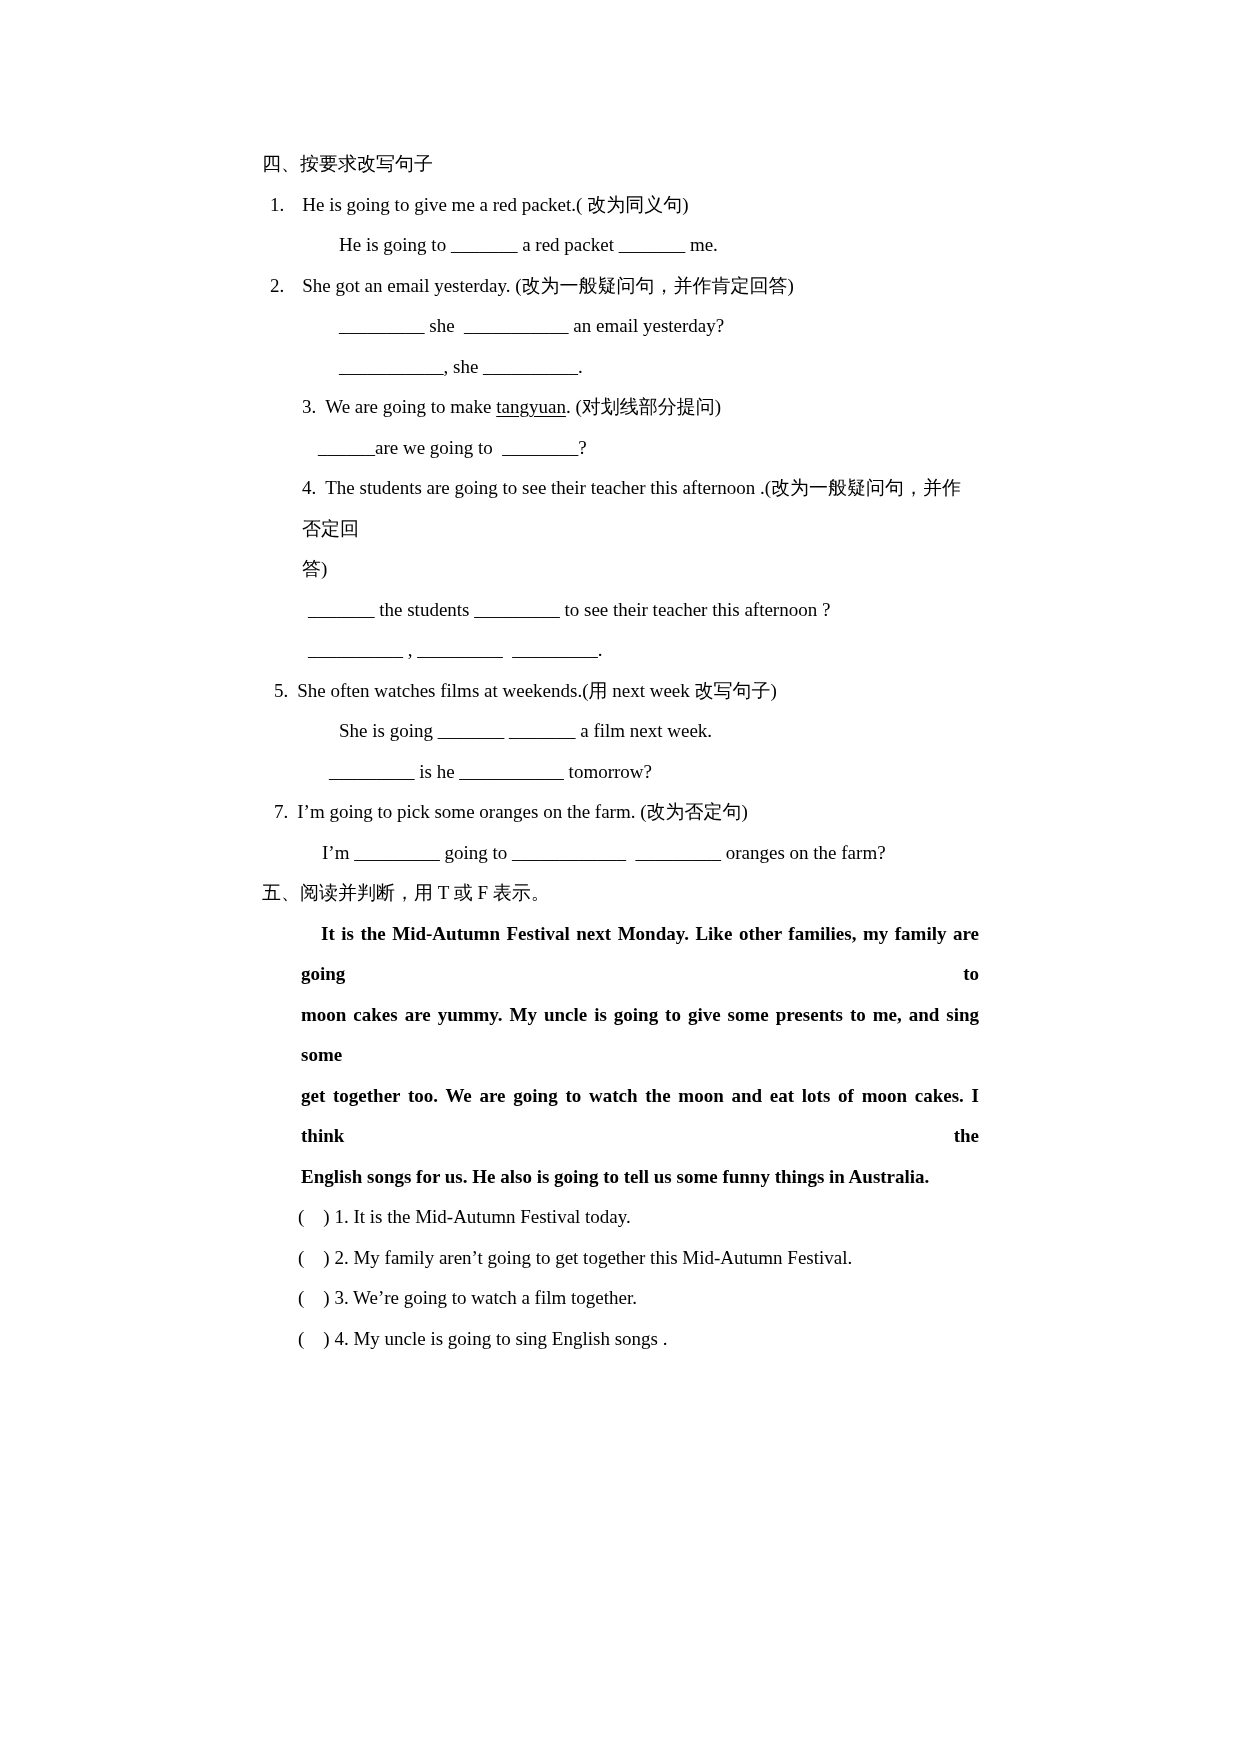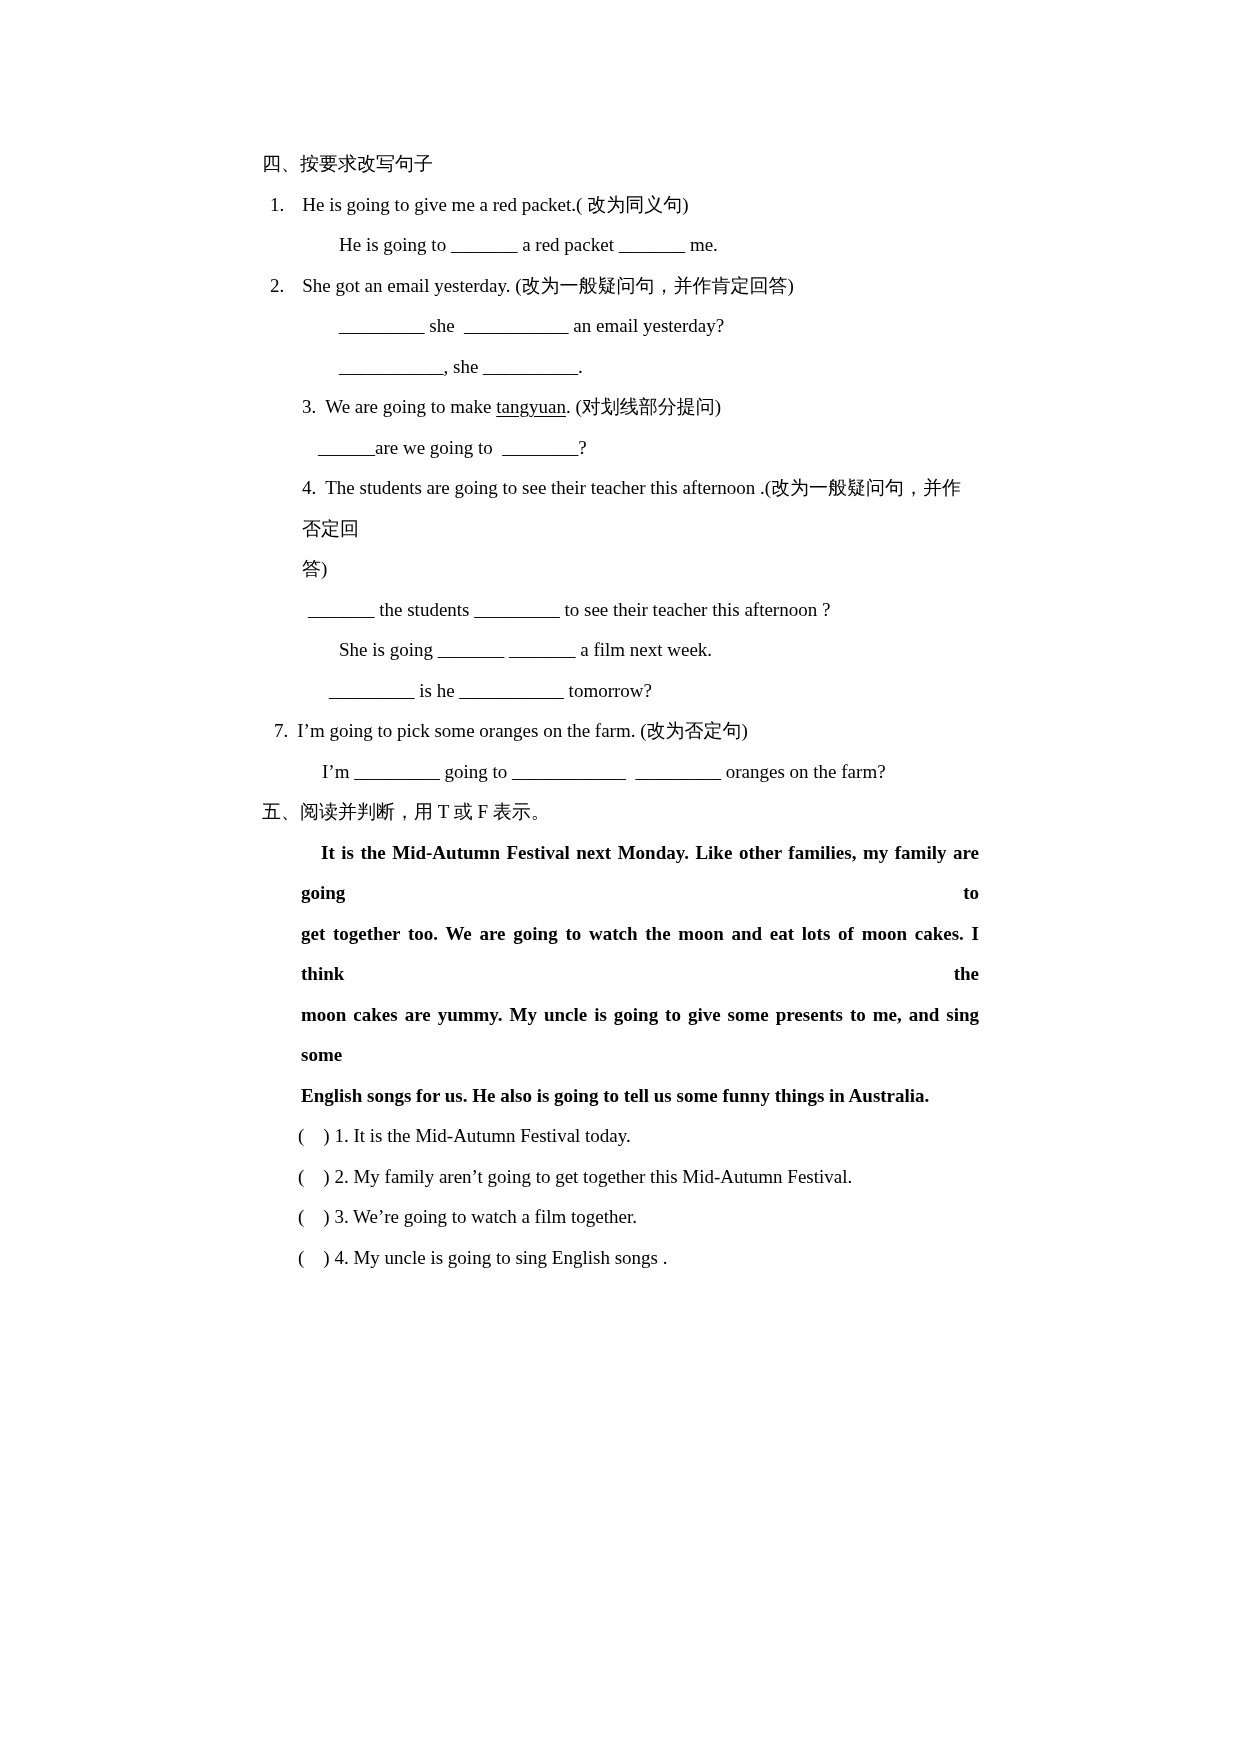--- a/index.html
+++ b/index.html
@@ -64,34 +64,36 @@
     <div class="line ml8"><span class="num">2.</span><span class="gap-wide"></span><span>She got an email yesterday. (改为一般疑问句，并作肯定回答)</span></div>
     <div class="line ml77">_________ she  ___________ an email yesterday?</div>
     <div class="line ml77">___________, she __________.</div>
 
     <div class="line ml40"><span class="num">3.</span><span class="gap-norm"></span><span>We are going to make </span><span class="ul">tangyuan</span><span>. (对划线部分提问)</span></div>
     <div class="line ml56">______are we going to  ________?</div>
 
     <div class="line ml40"><span class="num">4.</span><span class="gap-norm"></span><span>The students are going to see their teacher this afternoon .(改为一般疑问句，并作否定回</span></div>
     <div class="line ml40">答)</div>
     <div class="line ml46">_______ the students _________ to see their teacher this afternoon ?</div>
+    <div class="line ml46">__________ , _________  _________.</div>
 
+    <div class="line ml12"><span class="num">5.</span><span class="gap-norm"></span><span>She often watches films at weekends.(用 next week 改写句子)</span></div>
     <div class="line ml77">She is going _______ _______ a film next week.</div>
 
     <div class="line ml67">_________ is he ___________ tomorrow?</div>
 
     <div class="line ml12"><span class="num">7.</span><span class="gap-norm"></span><span>I’m going to pick some oranges on the farm. (改为否定句)</span></div>
     <div class="line ml60">I’m _________ going to ____________  _________ oranges on the farm?</div>
 
     <div class="line sec-heading">五、阅读并判断，用 T 或 F 表示。</div>
 
     <div class="passage">
       <div class="line pline first">It is the Mid-Autumn Festival next Monday. Like other families, my family are going to</div>
+      <div class="line pline">moon cakes are yummy. My uncle is going to give some presents to me, and sing some</div>
       <div class="line pline">get together too. We are going to watch the moon and eat lots of moon cakes. I think the</div>
-      <div class="line pline">moon cakes are yummy. My uncle is going to give some presents to me, and sing some</div>
       <div class="line pline last">English songs for us. He also is going to tell us some funny things in Australia.</div>
     </div>
 
     <div class="line ml36">(    ) 1. It is the Mid-Autumn Festival today.</div>
     <div class="line ml36">(    ) 2. My family aren’t going to get together this Mid-Autumn Festival.</div>
     <div class="line ml36">(    ) 3. We’re going to watch a film together.</div>
     <div class="line ml36">(    ) 4. My uncle is going to sing English songs .</div>
 
   </div>
 </div>

